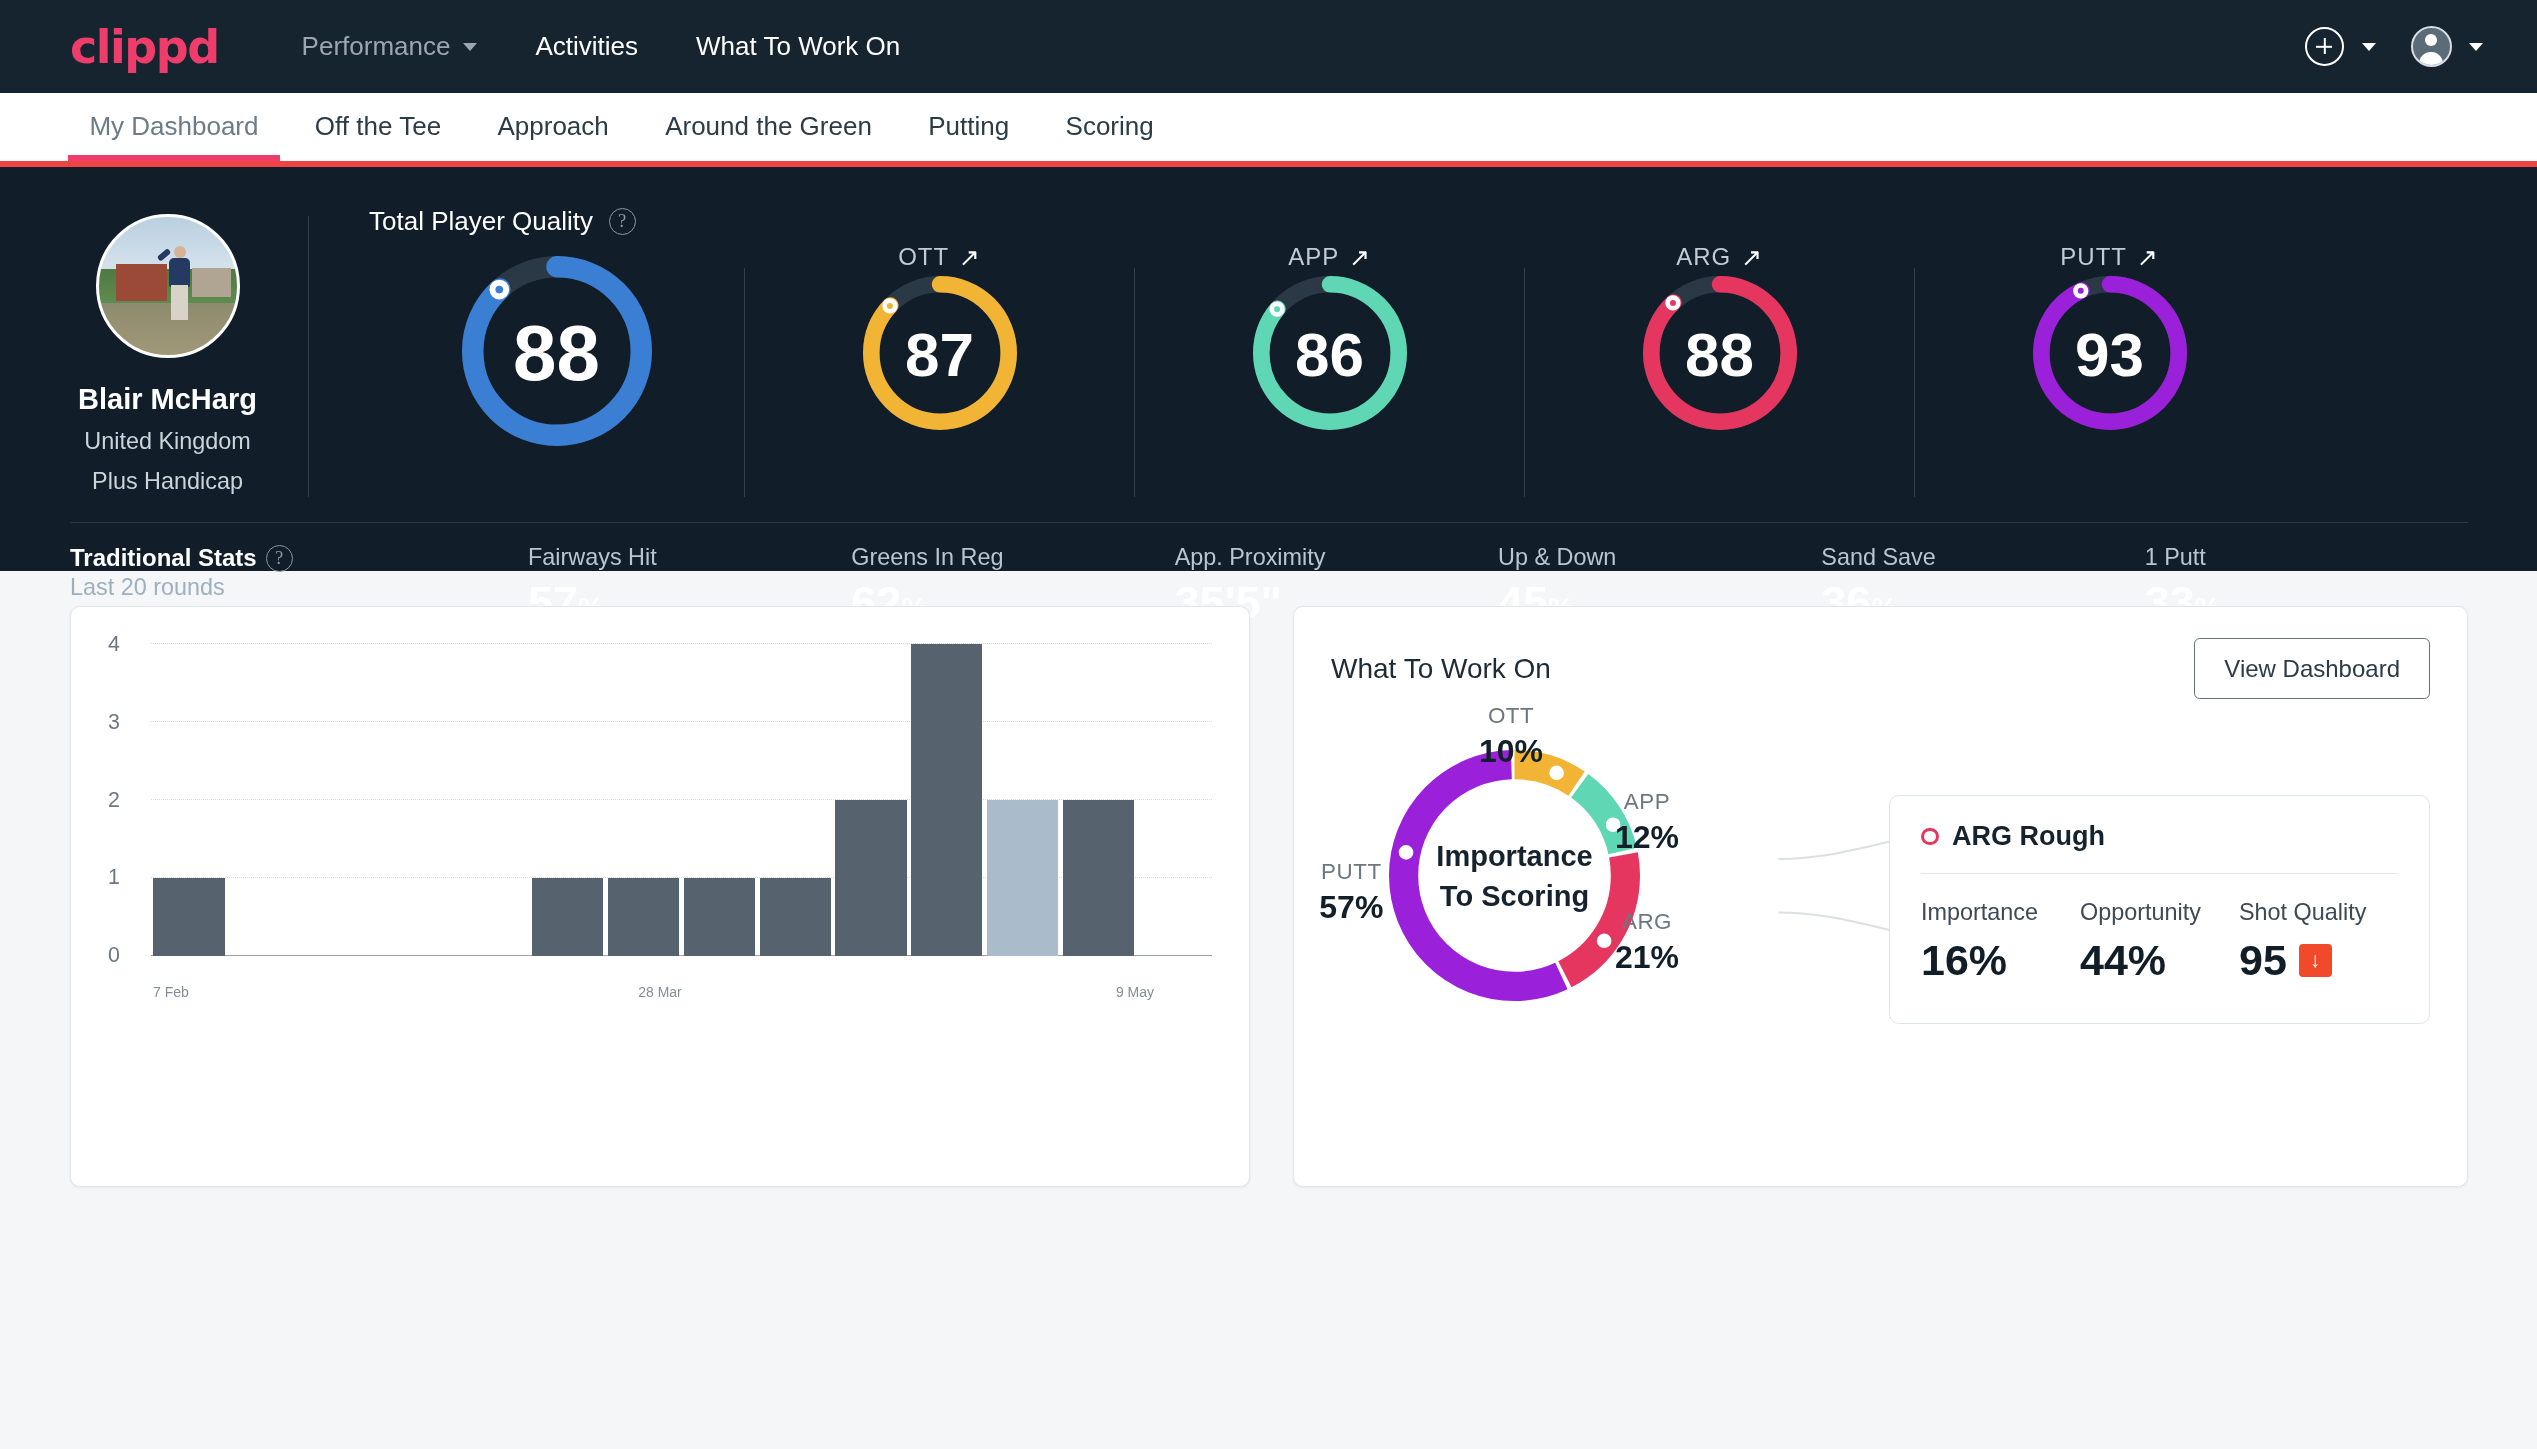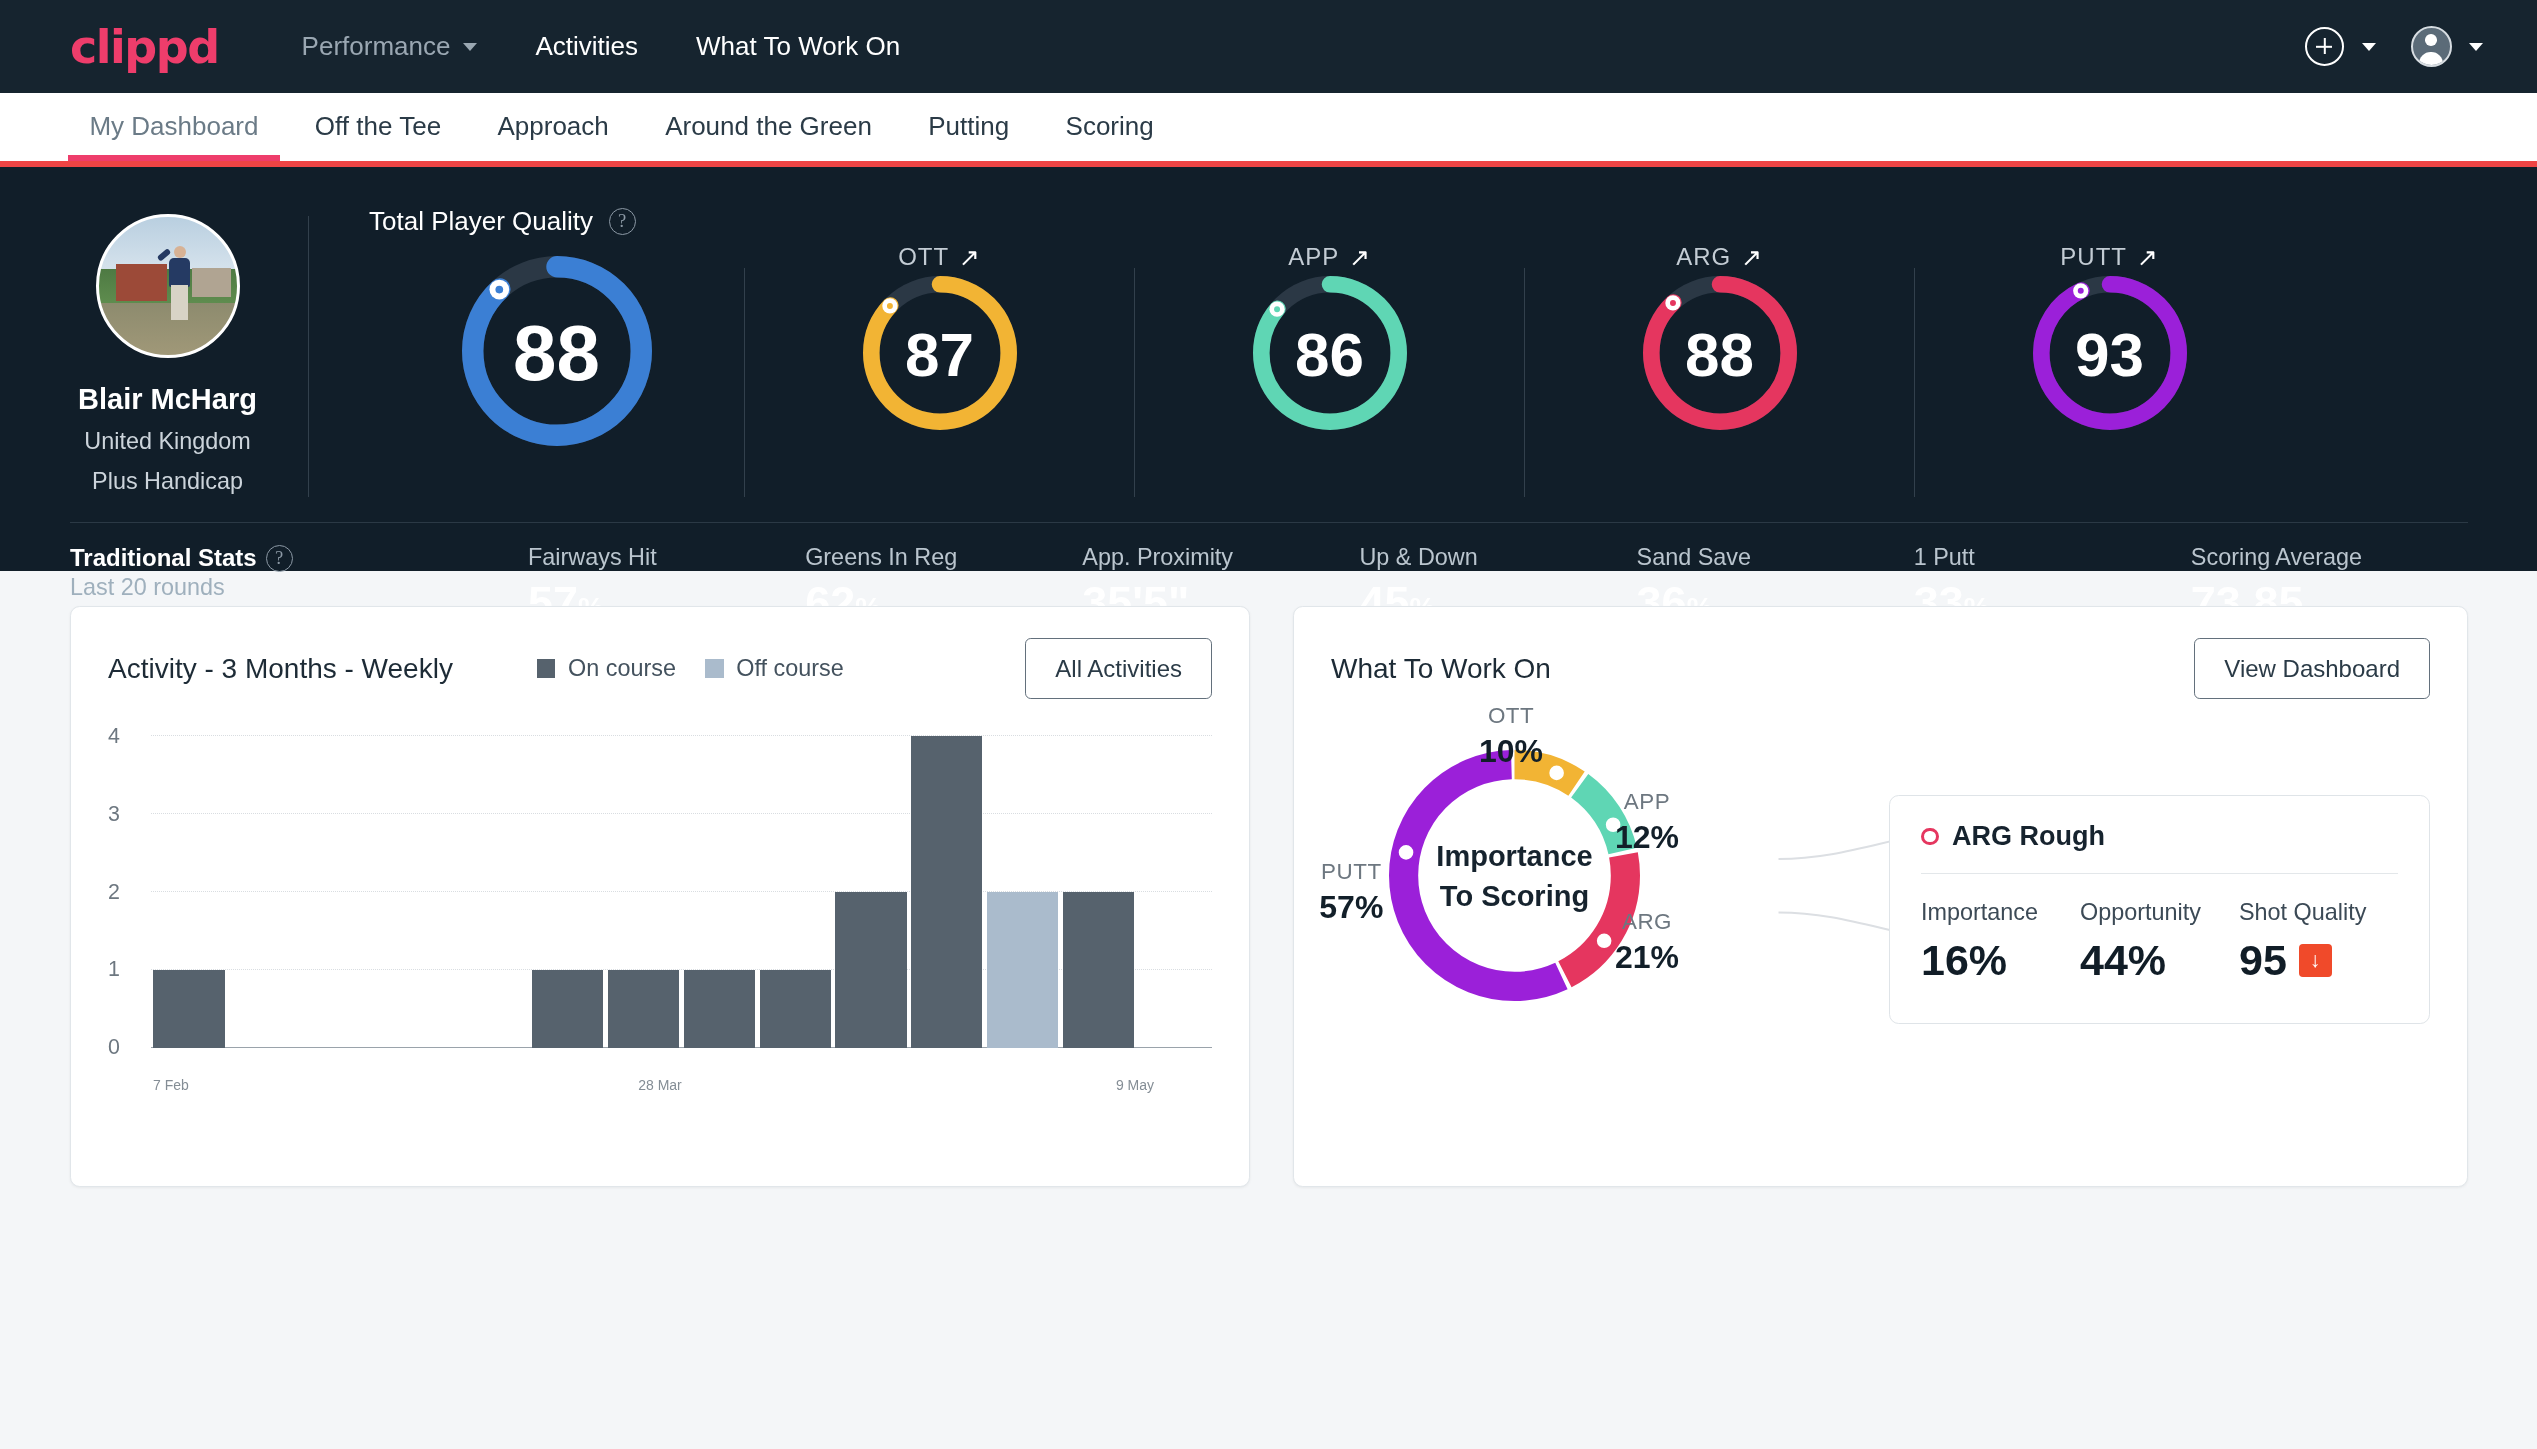--- a/index.html
+++ b/index.html
@@ -338,45 +338,27 @@
           <div class="stat-value">45<span class="unit">%</span></div>
         </div>
         <div class="stat">
           <div class="stat-label">Sand Save</div>
           <div class="stat-value">36<span class="unit">%</span></div>
         </div>
         <div class="stat">
           <div class="stat-label">1 Putt</div>
           <div class="stat-value">33<span class="unit">%</span></div>
         </div>
-        <div class="stat">
-          <div class="stat-label">Scoring Average</div>
-          <div class="stat-value">73.85</div>
-        </div>
       </div>
   </div>
 </div>
 
 <div class="bottom">
 
   <div class="card left">
-    <div class="card-head">
-      <div class="card-title">Activity - 3 Months - Weekly</div>
-      <div class="legend">
-        <div class="legend-item">
-          <span class="sw" style="background:#56626d"></span>
-          <span>On course</span>
-        </div>
-        <div class="legend-item">
-          <span class="sw" style="background:#aabbcc"></span>
-          <span>Off course</span>
-        </div>
-      </div>
-      <div class="btn-outline">All Activities</div>
-    </div>
     <div class="chartbox">
       <div id="yticks">
           <div class="ytick" style="top: 321px;">0</div>
           <div class="ytick" style="top: 243px;">1</div>
           <div class="ytick" style="top: 166px;">2</div>
           <div class="ytick" style="top: 88px;">3</div>
           <div class="ytick" style="top: 9.7px;">4</div>
         </div>
       <div class="plot">
         <div id="gridlines">

